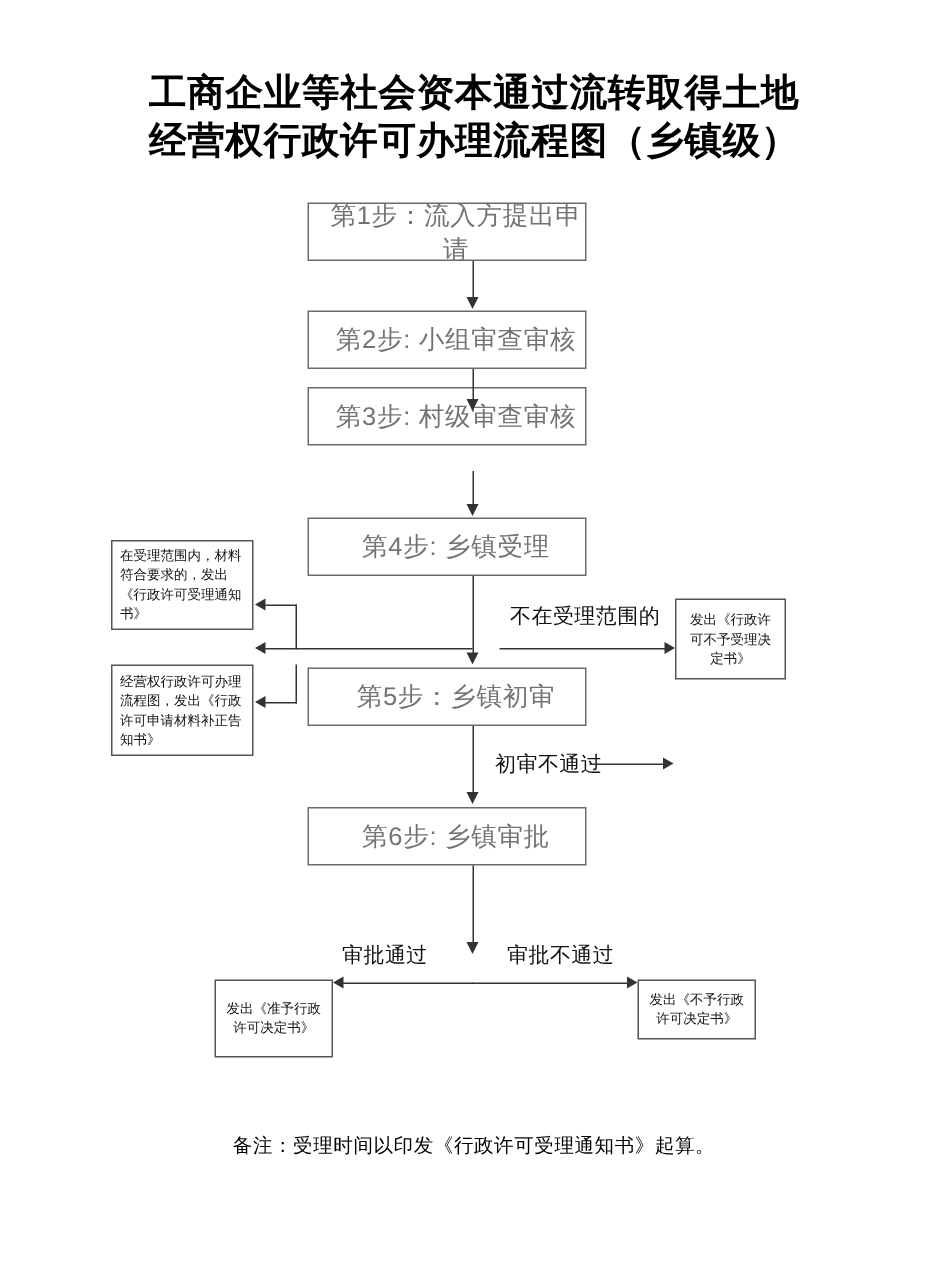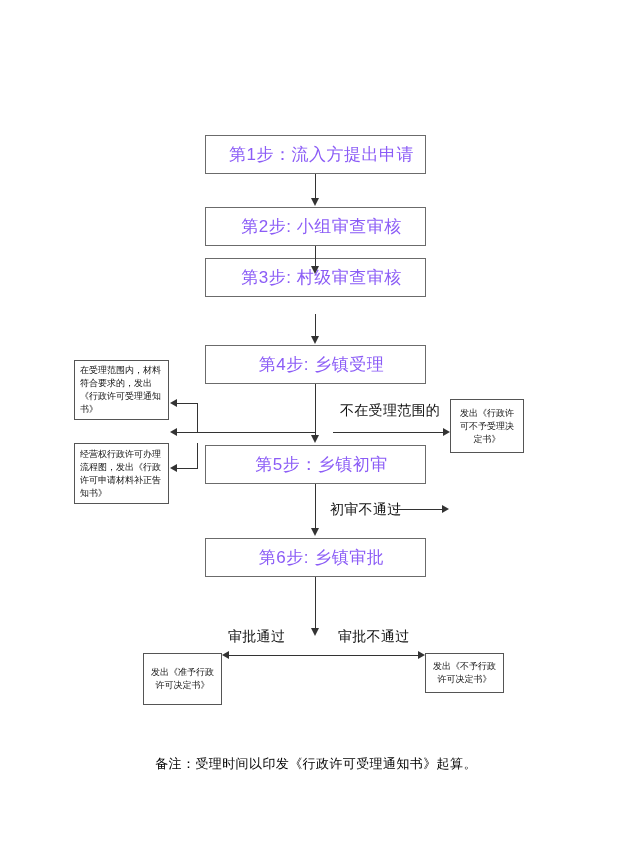--- a/index.html
+++ b/index.html
@@ -46,27 +46,27 @@
     background: #ffffff;
     border: 1px solid #4a4a4a;
     display: flex;
     align-items: center;
     justify-content: center;
     text-align: center;
   }
   
   .step {
     left: 205px;
-    width: 221px;
+    width: 186px;
     height: 39px;
     border: 1px solid #6b6b6b;
     font-size: 17px;
     font-weight: normal;
     letter-spacing: 0.5px;
-    color: #8b5cf6;
+    color: #737373;
     padding-left: 12px;
   }
   
   .side {
     border: 1px solid #555;
     font-size: 9px;
     line-height: 13px;
     padding: 3px 5px;
     color: #111;
     text-align: left;
@@ -130,20 +130,22 @@
     font-size: 13px;
     letter-spacing: 0.4px;
     color: #000;
   }
 </style>
 </head>
 <body>
 
 <div id="page">
 
+  <div class="title">工商企业等社会资本通过流转取得土地
+经营权行政许可办理流程图（乡镇级）</div>
 
   <div class="node step" style="top:135px;">
     <span>第1步：流入方提出申请</span>
   </div>
 
   <div class="node step" style="top:207px;text-align:right;">
     <span>第2步: 小组审查审核</span>
   </div>
 
   <div class="node step" style="top:258px;">

